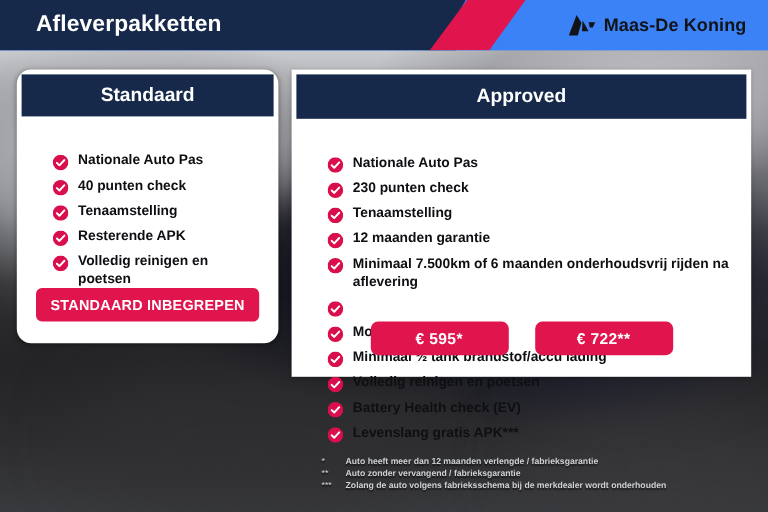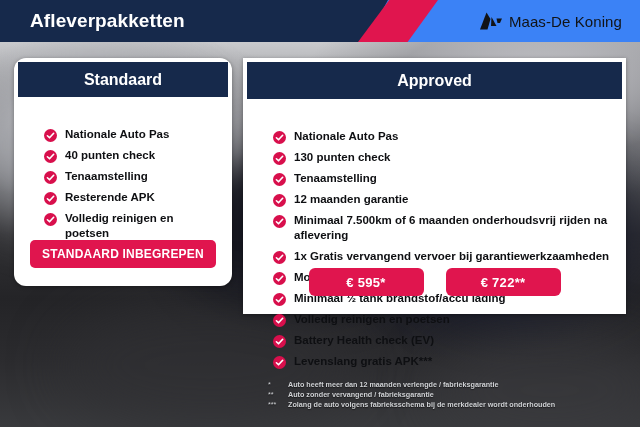--- a/index.html
+++ b/index.html
@@ -54,21 +54,21 @@
   .header-title{
     position:absolute;left:30px;top:0;height:42px;line-height:42px;
     color:#ffffff;font-size:19px;font-weight:bold;letter-spacing:.1px;
   }
   .brand{
     position:absolute;right:18px;top:0;height:42px;
     display:flex;align-items:center;gap:7px;
   }
   .brand-mark{width:22px;height:18px;display:block;}
   .brand-name{
-    color:#111316;font-size:15px;font-weight:normal;letter-spacing:.1px;white-space:nowrap;
+    color:#111316;font-size:15px;font-weight:bold;letter-spacing:.1px;white-space:nowrap;
   }
 
   
   .card{
     position:absolute;background:#ffffff;
     box-shadow:0 1px 4px rgba(0,0,0,0.35);
   }
   .card-std{left:14px;top:58px;width:218px;height:228px;border-radius:12px;}
   .card-app{left:243px;top:58px;width:383px;height:256px;}
 
@@ -207,21 +207,21 @@
           <circle cx="8" cy="8" r="8" fill="#d80f4c"></circle>
           <path d="M4.2 8.3 L6.8 10.8 L11.9 5.3" stroke="#ffffff" stroke-width="2" fill="none" stroke-linecap="round" stroke-linejoin="round"></path>
         </svg>
         <span class="feature-text">Nationale Auto Pas</span>
       </li>
       <li class="feature">
         <svg class="check" viewBox="0 0 16 16">
           <circle cx="8" cy="8" r="8" fill="#d80f4c"></circle>
           <path d="M4.2 8.3 L6.8 10.8 L11.9 5.3" stroke="#ffffff" stroke-width="2" fill="none" stroke-linecap="round" stroke-linejoin="round"></path>
         </svg>
-        <span class="feature-text">130 punten check</span>
+        <span class="feature-text">230 punten check</span>
       </li>
       <li class="feature">
         <svg class="check" viewBox="0 0 16 16">
           <circle cx="8" cy="8" r="8" fill="#d80f4c"></circle>
           <path d="M4.2 8.3 L6.8 10.8 L11.9 5.3" stroke="#ffffff" stroke-width="2" fill="none" stroke-linecap="round" stroke-linejoin="round"></path>
         </svg>
         <span class="feature-text">Tenaamstelling</span>
       </li>
       <li class="feature">
         <svg class="check" viewBox="0 0 16 16">
@@ -235,21 +235,20 @@
           <circle cx="8" cy="8" r="8" fill="#d80f4c"></circle>
           <path d="M4.2 8.3 L6.8 10.8 L11.9 5.3" stroke="#ffffff" stroke-width="2" fill="none" stroke-linecap="round" stroke-linejoin="round"></path>
         </svg>
         <span class="feature-text">Minimaal 7.500km of 6 maanden onderhoudsvrij rijden na aflevering</span>
       </li>
       <li class="feature">
         <svg class="check" viewBox="0 0 16 16">
           <circle cx="8" cy="8" r="8" fill="#d80f4c"></circle>
           <path d="M4.2 8.3 L6.8 10.8 L11.9 5.3" stroke="#ffffff" stroke-width="2" fill="none" stroke-linecap="round" stroke-linejoin="round"></path>
         </svg>
-        <span class="feature-text">1x Gratis vervangend vervoer bij garantiewerkzaamheden</span>
       </li>
       <li class="feature">
         <svg class="check" viewBox="0 0 16 16">
           <circle cx="8" cy="8" r="8" fill="#d80f4c"></circle>
           <path d="M4.2 8.3 L6.8 10.8 L11.9 5.3" stroke="#ffffff" stroke-width="2" fill="none" stroke-linecap="round" stroke-linejoin="round"></path>
         </svg>
         <span class="feature-text">Mobiliteitsservice</span>
       </li>
       <li class="feature">
         <svg class="check" viewBox="0 0 16 16">

